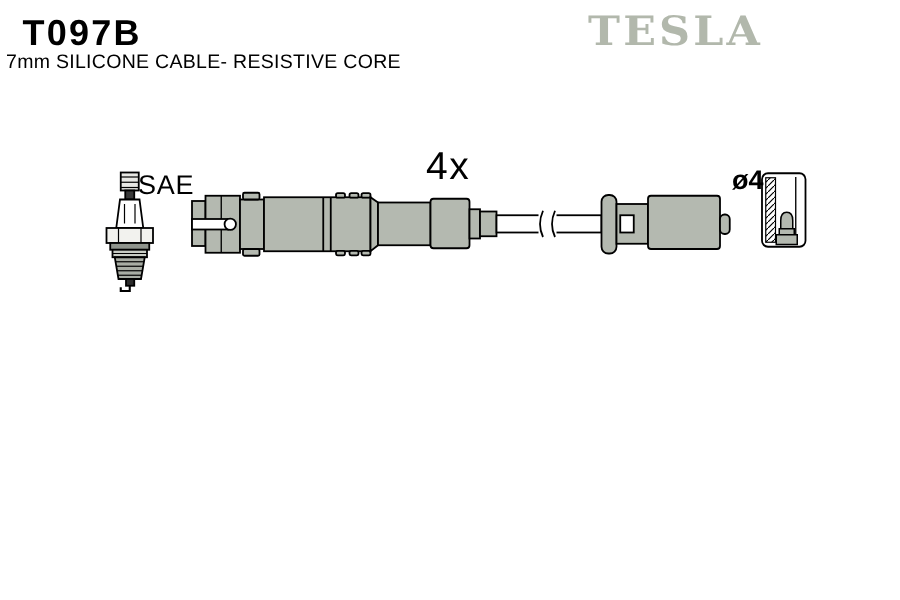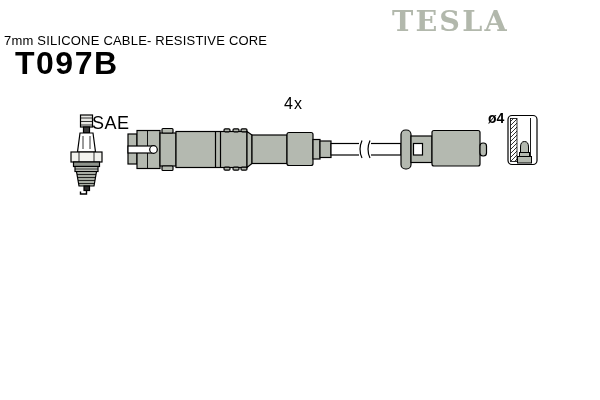--- a/index.html
+++ b/index.html
@@ -2,37 +2,37 @@
 <html><head>
 <meta charset="utf-8">
 <style>
   html,body{margin:0;padding:0;background:#fff;}
   .screen{
     position:relative;width:600px;height:400px;background:#fff;overflow:hidden;
     font-family:"Liberation Sans",sans-serif;color:#000;
   }
   .part-number{
     position:absolute;left:15px;top:9px;
-    font-size:32px;font-weight:bold;letter-spacing:1.5px;white-space:nowrap;margin-top:36px;
+    font-size:24px;font-weight:bold;letter-spacing:1.5px;white-space:nowrap;
   }
   .subtitle{
     position:absolute;left:4px;top:33px;
     font-size:13px;letter-spacing:0.2px;white-space:nowrap;
   }
   .brand{
     position:absolute;left:392px;top:6px;
     font-family:"DejaVu Serif",serif;font-weight:bold;
     font-size:27px;letter-spacing:2px;color:#b2b8ac;
     transform:scaleX(1.06);transform-origin:left top;white-space:nowrap;
   }
   .diagram{position:absolute;left:0;top:0;}
   .lbl{position:absolute;white-space:nowrap;}
   .lbl-sae{left:92px;top:113px;font-size:18px;letter-spacing:0.5px;}
-  .lbl-qty{left:284px;top:95px;font-size:16px;letter-spacing:1px;}
-  .lbl-dia{left:488px;top:110px;font-size:14px;font-weight:bold;}
+  .lbl-qty{left:284px;top:95px;font-size:26px;letter-spacing:1px;}
+  .lbl-dia{left:488px;top:110px;font-size:18px;font-weight:bold;}
   svg .outline{stroke:#000;stroke-width:1.2;}
   svg .thin{stroke:#000;stroke-width:0.8;}
 </style>
 </head>
 <body>
 
 <div class="screen">
 
   <div class="part-number">T097B</div>
   <div class="subtitle">7mm SILICONE CABLE- RESISTIVE CORE</div>

